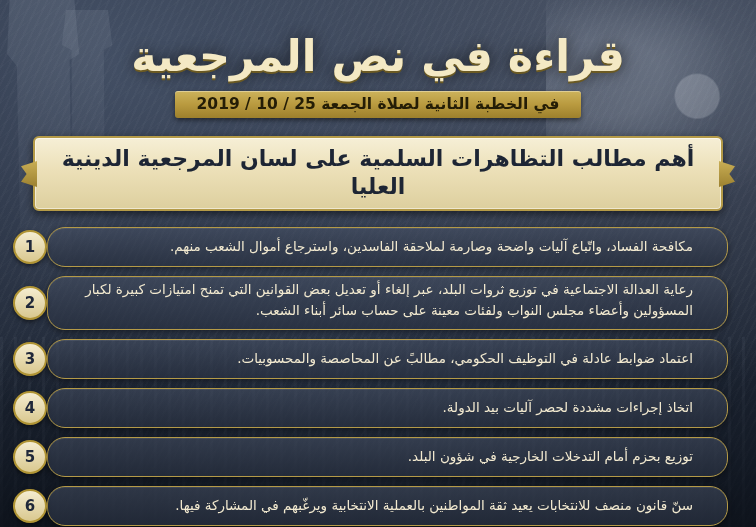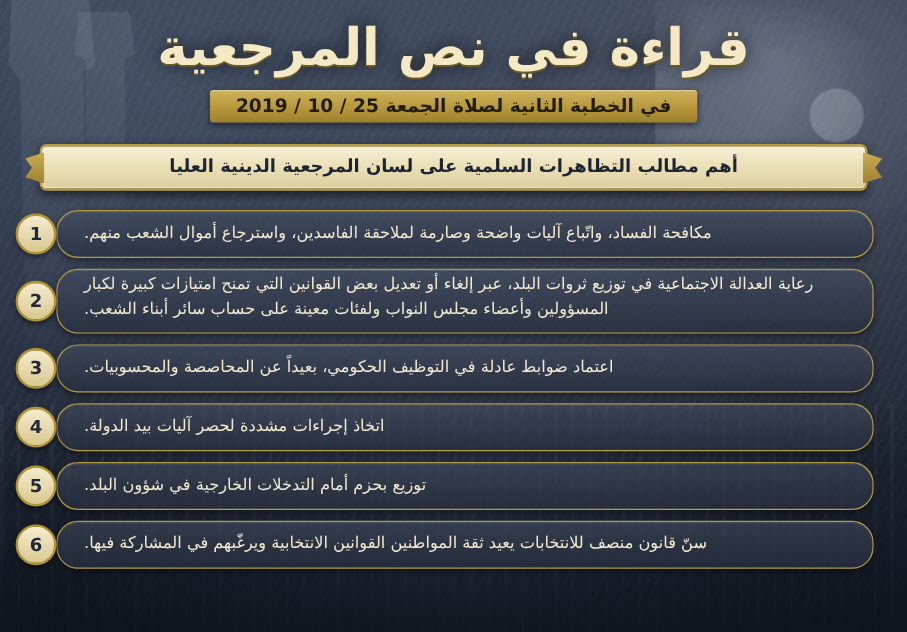--- a/index.html
+++ b/index.html
@@ -44,21 +44,21 @@
     opacity:.9;
   }
   .bg-city{
     position:absolute;left:0;bottom:0;width:756px;height:190px;
     background:
       linear-gradient(180deg, rgba(20,27,38,0) 0%, rgba(16,22,32,.55) 60%, rgba(12,17,25,.85) 100%),
       repeating-linear-gradient(90deg, rgba(150,160,178,.07) 0 3px, rgba(0,0,0,0) 3px 14px);
   }
 
   
-  .header{position:relative;z-index:3;padding-top:16px;text-align:center;}
+  .header{position:relative;z-index:3;padding-top:32px;text-align:center;}
   .main-title{
     font-size:43px;font-weight:bold;letter-spacing:0;
     color:#f4e9c4;
     text-shadow:0 2px 0 #6b5a23, 0 0 16px rgba(0,0,0,.65);
     line-height:1.15;
     margin:0 0 10px 0;
   }
   .subtitle-wrap{display:flex;justify-content:center;align-items:flex-end;}
   .subtitle{
     display:inline-block;
@@ -76,21 +76,21 @@
   .banner{
     position:relative;
     background:linear-gradient(180deg,#f6efd6 0%, #ece0b8 45%, #ddcf9e 100%);
     border:2px solid #b49a47;
     border-radius:6px;
     box-shadow:0 3px 8px rgba(0,0,0,.55), inset 0 0 0 1px rgba(255,255,255,.5);
     padding:7px 26px 9px 26px;
     text-align:center;
   }
   .banner-text{
-    color:#1d2534;font-size:15px;font-weight:bold;line-height:1.25;
+    color:#1d2534;font-size:22px;font-weight:bold;line-height:1.25;
   }
   .banner::before,.banner::after{
     content:"";position:absolute;top:50%;width:16px;height:26px;transform:translateY(-50%);
     background:linear-gradient(180deg,#c9ae55,#9c8130);
   }
   .banner::before{left:-14px;clip-path:polygon(100% 0,100% 100%,0 80%,35% 50%,0 20%);}
   .banner::after{right:-14px;clip-path:polygon(0 0,0 100%,100% 80%,65% 50%,100% 20%);}
 
   
   .list{position:relative;z-index:3;margin:16px auto 0 auto;width:700px;display:flex;flex-direction:column;gap:9px;}
@@ -104,21 +104,21 @@
     box-shadow:0 2px 4px rgba(0,0,0,.5);
     margin-left:-15px;order:2;
   }
   .pill{
     order:1;flex:1 1 auto;
     background:linear-gradient(180deg, rgba(70,80,100,.55), rgba(40,48,64,.72));
     border:1.5px solid #b49a47;
     border-radius:18px;
     padding:8px 34px 9px 22px;
     color:#f3ead0;font-size:13.5px;line-height:1.55;
-    text-align:left;
+    text-align:right;
     box-shadow:0 2px 6px rgba(0,0,0,.45), inset 0 1px 0 rgba(255,255,255,.08);
   }
   .pill.tall{padding-top:2px;padding-bottom:8px;}
 </style>
 </head>
 <body>
 
 <div id="poster">
 
   <div class="bg-texture"></div>
@@ -146,33 +146,33 @@
       <div class="pill">مكافحة الفساد، واتّباع آليات واضحة وصارمة لملاحقة الفاسدين، واسترجاع أموال الشعب منهم.</div>
       <div class="num">1</div>
     </div>
 
     <div class="row">
       <div class="pill tall">رعاية العدالة الاجتماعية في توزيع ثروات البلد، عبر إلغاء أو تعديل بعض القوانين التي تمنح امتيازات كبيرة لكبار المسؤولين وأعضاء مجلس النواب ولفئات معينة على حساب سائر أبناء الشعب.</div>
       <div class="num">2</div>
     </div>
 
     <div class="row">
-      <div class="pill">اعتماد ضوابط عادلة في التوظيف الحكومي، بعيداً عن المحاصصة والمحسوبيات.</div>
+      <div class="pill">اعتماد ضوابط عادلة في التوظيف الحكومي، مطالبً عن المحاصصة والمحسوبيات.</div>
       <div class="num">3</div>
     </div>
 
     <div class="row">
       <div class="pill">اتخاذ إجراءات مشددة لحصر آليات بيد الدولة.</div>
       <div class="num">4</div>
     </div>
 
     <div class="row">
       <div class="pill">توزيع بحزم أمام التدخلات الخارجية في شؤون البلد.</div>
       <div class="num">5</div>
     </div>
 
     <div class="row">
-      <div class="pill">سنّ قانون منصف للانتخابات يعيد ثقة المواطنين القوانين الانتخابية ويرغّبهم في المشاركة فيها.</div>
+      <div class="pill">سنّ قانون منصف للانتخابات يعيد ثقة المواطنين بالعملية الانتخابية ويرغّبهم في المشاركة فيها.</div>
       <div class="num">6</div>
     </div>
 
   </div>
 </div>
 
 </body></html>

